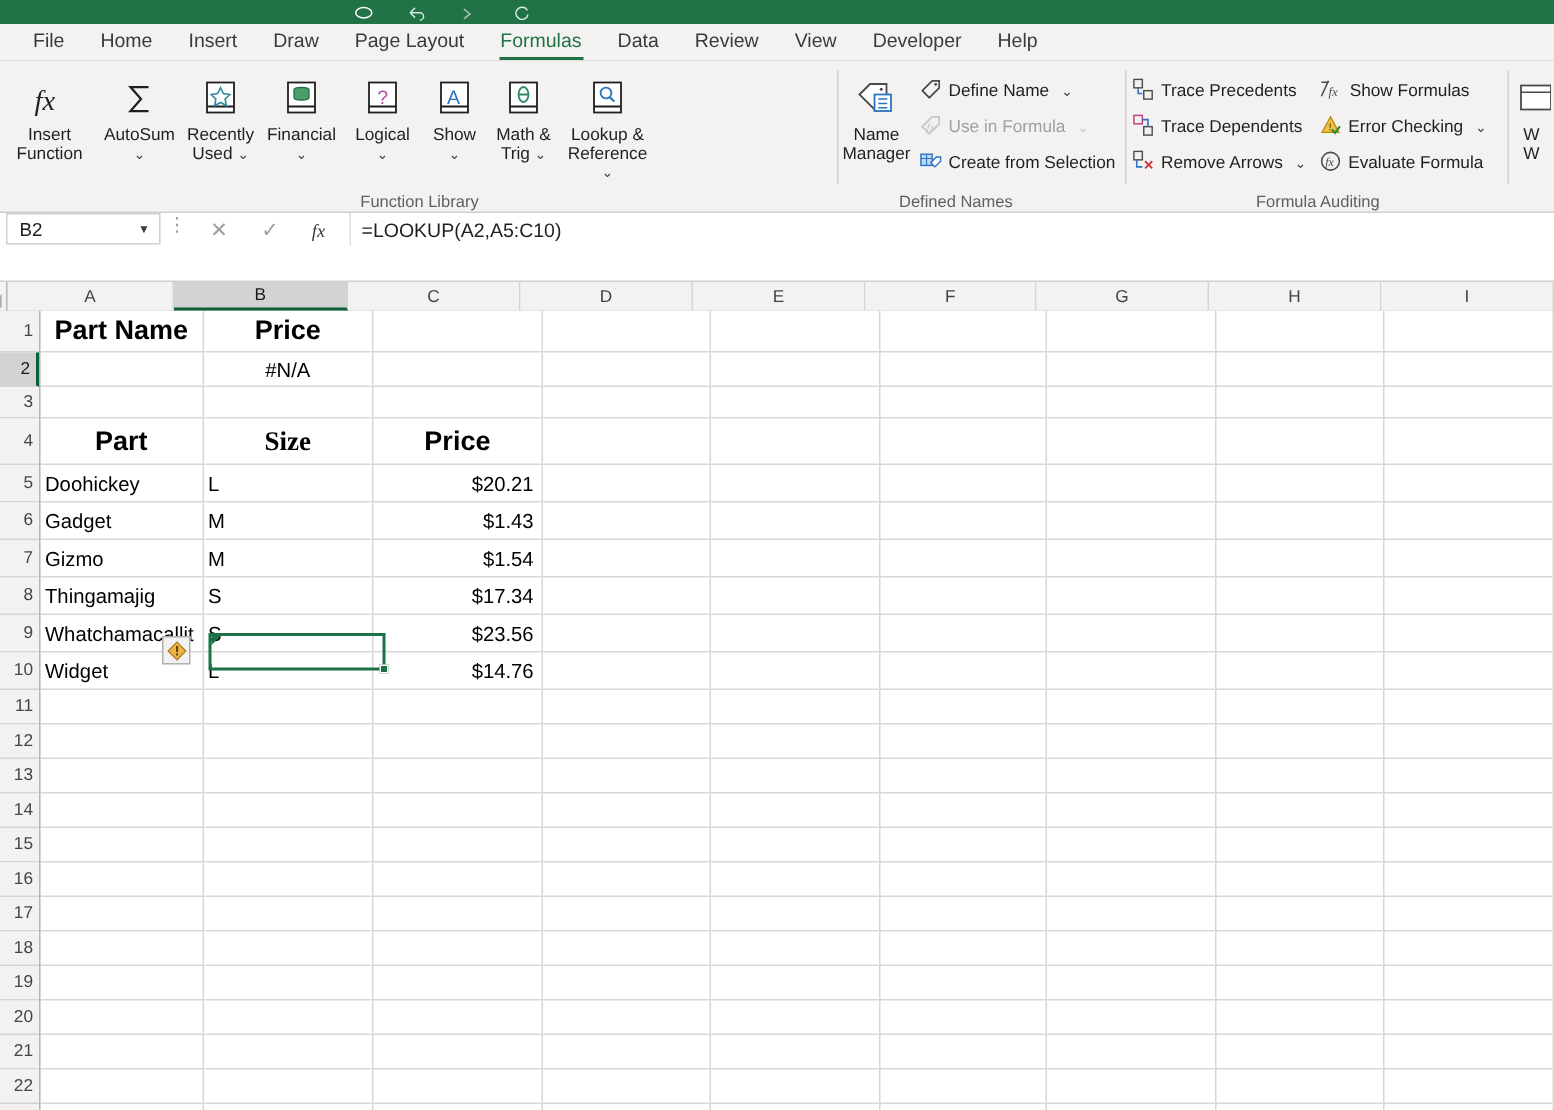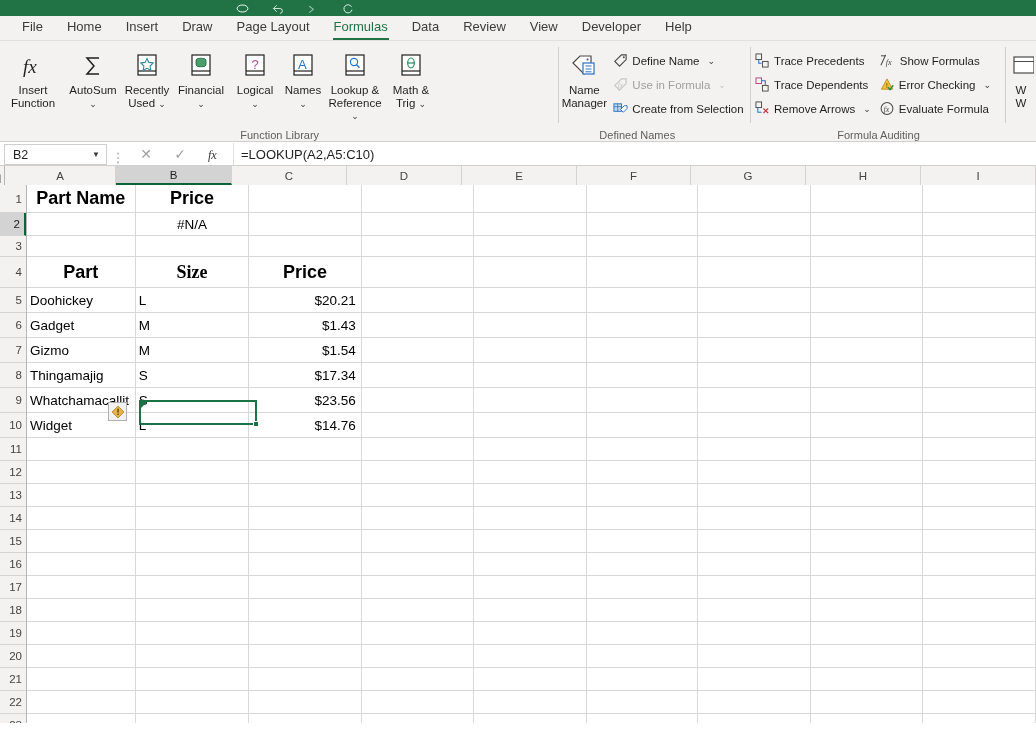--- a/index.html
+++ b/index.html
@@ -100,24 +100,24 @@
     white-space: nowrap;
     cursor: default;
   }
   .smallbtn.disabled { color: #a19f9d; }
   .smallbtn .car { font-size: 9px; color: #3b3a39; margin-left: 4px; }
   .smallbtn.disabled .car { color: #c8c6c4; }
   .col3 { display: flex; flex-direction: column; padding-top: 3px; }
 
   
   .fbar {
-    height: 24px;
+    height: 46px;
     background: #ffffff;
     display: flex;
-    align-items: flex-end;
+    align-items: flex-start;
     padding: 0 4px;
     border-bottom: 1px solid #d2d0ce;
     gap: 0;
   }
   .namebox {
     width: 103px; height: 21px;
     border: 1px solid #d2d0ce;
     background: #fff;
     display: flex; align-items: center;
     padding: 0 2px 0 8px;
@@ -342,45 +342,45 @@
         <span class="lbl"><span>Logical</span><br><span class="car">⌄</span></span>
       </div>
       <div class="bigbtn" style="width:42px">
         <span class="ico">
           <svg width="26" height="28" viewBox="0 0 26 28">
               <rect x="4" y="3" width="18" height="20" fill="#fff" stroke="#201f1e" stroke-width="1.2"></rect>
               <line x1="4" y1="19" x2="22" y2="19" stroke="#201f1e" stroke-width="1.2"></line>
               <text x="8" y="17" font-family="Liberation Sans, sans-serif" font-size="13" fill="#2a72c4">A</text>
             </svg>
         </span>
-        <span class="lbl"><span>Names</span><br><span class="car">⌄</span></span>
+        <span class="lbl"><span>Show</span><br><span class="car">⌄</span></span>
+      </div>
+      <div class="bigbtn" style="width:50px">
+        <span class="ico">
+          <svg width="26" height="28" viewBox="0 0 26 28">
+              <rect x="4" y="3" width="18" height="20" fill="#fff" stroke="#201f1e" stroke-width="1.2"></rect>
+              <line x1="4" y1="19" x2="22" y2="19" stroke="#201f1e" stroke-width="1.2"></line>
+              <ellipse cx="13" cy="11" rx="3.3" ry="5" fill="none" stroke="#2a8a5e" stroke-width="1.2"></ellipse>
+              <line x1="9.7" y1="11" x2="16.3" y2="11" stroke="#2a8a5e" stroke-width="1.2"></line>
+            </svg>
+        </span>
+        <span class="lbl"><span>Math &amp;
+Trig</span> <span class="car">⌄</span></span>
       </div>
       <div class="bigbtn" style="width:62px">
         <span class="ico">
           <svg width="26" height="28" viewBox="0 0 26 28">
               <rect x="4" y="3" width="18" height="20" fill="#fff" stroke="#201f1e" stroke-width="1.2"></rect>
               <line x1="4" y1="19" x2="22" y2="19" stroke="#201f1e" stroke-width="1.2"></line>
               <circle cx="12" cy="10" r="3.6" fill="none" stroke="#2a72c4" stroke-width="1.2"></circle>
               <line x1="14.6" y1="12.8" x2="17.5" y2="15.7" stroke="#2a72c4" stroke-width="1.4"></line>
             </svg>
         </span>
         <span class="lbl"><span>Lookup &amp;
 Reference</span> <span class="car">⌄</span></span>
-      </div>
-      <div class="bigbtn" style="width:50px">
-        <span class="ico">
-          <svg width="26" height="28" viewBox="0 0 26 28">
-              <rect x="4" y="3" width="18" height="20" fill="#fff" stroke="#201f1e" stroke-width="1.2"></rect>
-              <line x1="4" y1="19" x2="22" y2="19" stroke="#201f1e" stroke-width="1.2"></line>
-              <ellipse cx="13" cy="11" rx="3.3" ry="5" fill="none" stroke="#2a8a5e" stroke-width="1.2"></ellipse>
-              <line x1="9.7" y1="11" x2="16.3" y2="11" stroke="#2a8a5e" stroke-width="1.2"></line>
-            </svg>
-        </span>
-        <span class="lbl"><span>Math &amp;
-Trig</span> <span class="car">⌄</span></span>
       </div>
     </div>
     <div class="glabel">Function Library</div>
     <div class="sep"></div>
   </div>
 
   <div class="rgroup" style="width:194px">
     <div class="gitems">
       <div class="bigbtn" style="width:50px">
         <span class="ico">

